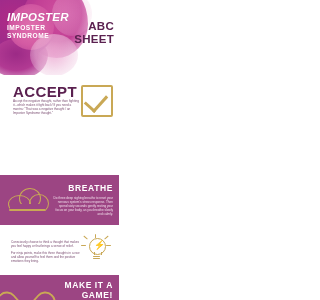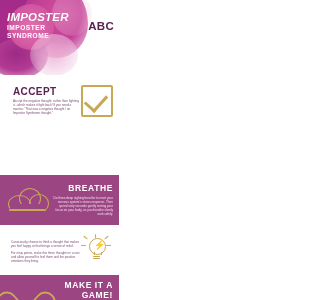--- a/index.html
+++ b/index.html
@@ -54,21 +54,21 @@
     letter-spacing:0.3px;
   }
 
   
   .sec{position:relative;display:flex;align-items:center;box-sizing:border-box;overflow:hidden;}
   .sec.light{background:#ffffff;}
   .sec.dark{background:#9c4583;}
   .txtcol{flex:1 1 auto;min-width:0;}
   .iconcol{flex:0 0 auto;display:flex;align-items:center;justify-content:center;}
 
-  .h-light{font-weight:bold;color:#5b2150;font-size:10px;line-height:10px;letter-spacing:0.4px;}
+  .h-light{font-weight:bold;color:#5b2150;font-size:15px;line-height:10px;letter-spacing:0.4px;}
   .h-dark{font-weight:bold;color:#ffffff;font-size:8.5px;line-height:9.5px;letter-spacing:0.6px;}
   .b-light{color:#7c4f73;font-size:3.1px;line-height:4.1px;margin-top:2.5px;}
   .b-dark{color:#f0dbe9;font-size:3.1px;line-height:4.1px;margin-top:2.5px;}
   .b-light.p2{margin-top:3px;}
 
   .sec-accept{height:52px;padding:5px 6px 5px 13px;}
   .sec-breathe{height:50px;padding:5px 6px 5px 8px;margin-top:48px;}
   .sec-choose{height:50px;padding:5px 8px 5px 11px;}
   .sec-game{height:50px;padding:5px 6px 5px 8px;}
 
@@ -123,20 +123,21 @@
     <div class="wc wc5"></div>
 
     <div class="title-block">
       <div class="t-ditching">IMPOSTER</div>
       <div class="t-imposter">IMPOSTER</div>
       <div class="t-syndrome">SYNDROME</div>
     </div>
 
     <div class="abc">
       <div>ABC</div>
+      <div>SHEET</div>
     </div>
   </div>
 
   <div class="sec light sec-accept">
     <div class="txtcol">
       <div class="h-light">ACCEPT</div>
       <div class="b-light">Accept the negative thought, rather than fighting it - which makes it fight back! If you need a mantra: "That was a negative thought / an Imposter Syndrome thought."</div>
     </div>
     <div class="iconcol">
       <div class="ico-check"></div>

